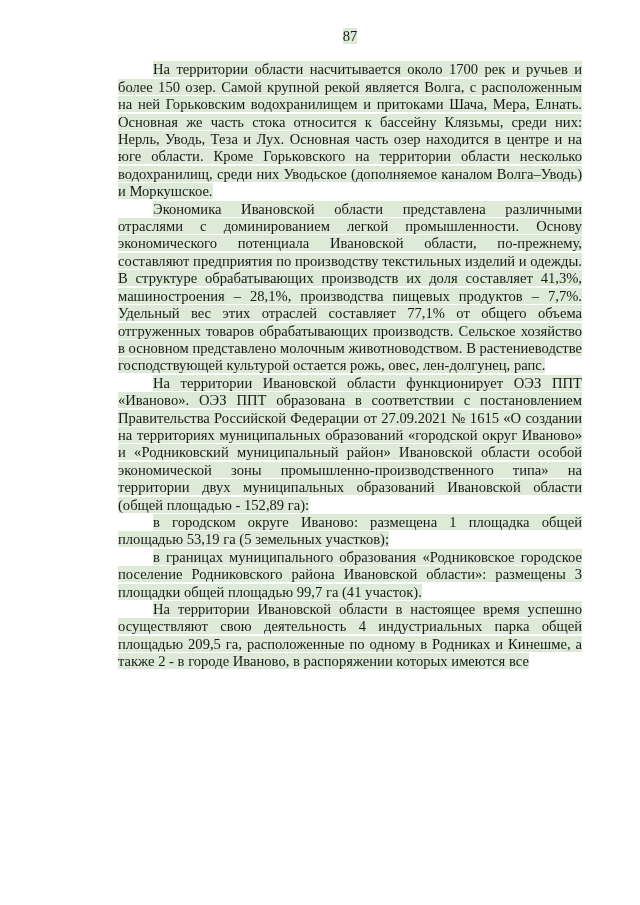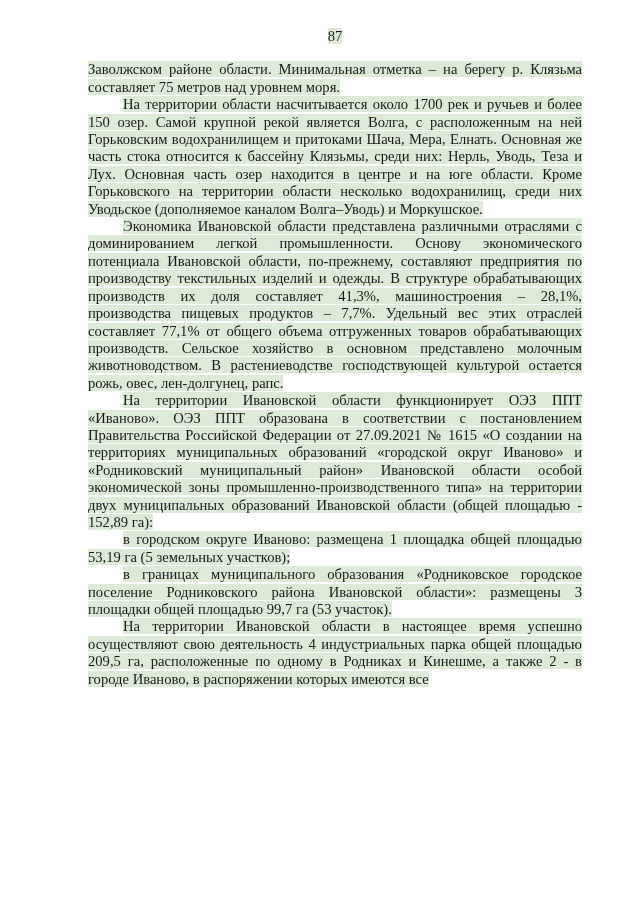--- a/index.html
+++ b/index.html
@@ -6,21 +6,21 @@
     margin: 0;
     padding: 0;
     background: #ffffff;
   }
   .page {
     position: relative;
     width: 640px;
     height: 905px;
     box-sizing: border-box;
     background: #ffffff;
-    padding: 28px 58px 0 88px;
+    padding: 28px 58px 0 118px;
     font-family: "Liberation Serif", "DejaVu Serif", serif;
     font-size: 14.6px;
     line-height: 17.4px;
     color: #1a1a1a;
     overflow: hidden;
   }
   .page-number {
     text-align: center;
     margin-bottom: 16px;
   }
@@ -39,34 +39,31 @@
   }
 </style>
 </head>
 <body>
 
 <div class="page">
   <div class="page-number">
     <span class="hl">87</span>
   </div>
 
-  <p class="para noindent">
-    <span class="hl">Заволжском районе области. Минимальная отметка – на берегу р. Клязьма составляет 75 метров над уровнем моря.</span>
-  </p>
   <p class="para">
     <span class="hl">На территории области насчитывается около 1700 рек и ручьев и более 150 озер. Самой крупной рекой является Волга, с расположенным на ней Горьковским водохранилищем и притоками Шача, Мера, Елнать. Основная же часть стока относится к бассейну Клязьмы, среди них: Нерль, Уводь, Теза и Лух. Основная часть озер находится в центре и на юге области. Кроме Горьковского на территории области несколько водохранилищ, среди них Уводьское (дополняемое каналом Волга–Уводь) и Моркушское.</span>
   </p>
   <p class="para">
     <span class="hl">Экономика Ивановской области представлена различными отраслями с доминированием легкой промышленности. Основу экономического потенциала Ивановской области, по-прежнему, составляют предприятия по производству текстильных изделий и одежды. В структуре обрабатывающих производств их доля составляет 41,3%, машиностроения – 28,1%, производства пищевых продуктов – 7,7%. Удельный вес этих отраслей составляет 77,1% от общего объема отгруженных товаров обрабатывающих производств. Сельское хозяйство в основном представлено молочным животноводством. В растениеводстве господствующей культурой остается рожь, овес, лен-долгунец, рапс.</span>
   </p>
   <p class="para">
     <span class="hl">На территории Ивановской области функционирует ОЭЗ ППТ «Иваново». ОЭЗ ППТ образована в соответствии с постановлением Правительства Российской Федерации от 27.09.2021 № 1615 «О создании на территориях муниципальных образований «городской округ Иваново» и «Родниковский муниципальный район» Ивановской области особой экономической зоны промышленно-производственного типа» на территории двух муниципальных образований Ивановской области (общей площадью - 152,89 га):</span>
   </p>
   <p class="para">
     <span class="hl">в городском округе Иваново: размещена 1 площадка общей площадью 53,19 га (5 земельных участков);</span>
   </p>
   <p class="para">
-    <span class="hl">в границах муниципального образования «Родниковское городское поселение Родниковского района Ивановской области»: размещены 3 площадки общей площадью 99,7 га (53 участок).</span>
+    <span class="hl">в границах муниципального образования «Родниковское городское поселение Родниковского района Ивановской области»: размещены 3 площадки общей площадью 99,7 га (41 участок).</span>
   </p>
   <p class="para">
     <span class="hl">На территории Ивановской области в настоящее время успешно осуществляют свою деятельность 4 индустриальных парка общей площадью 209,5 га, расположенные по одному в Родниках и Кинешме, а также 2 - в городе Иваново, в распоряжении которых имеются все</span>
   </p>
 </div>
 
 </body></html>

